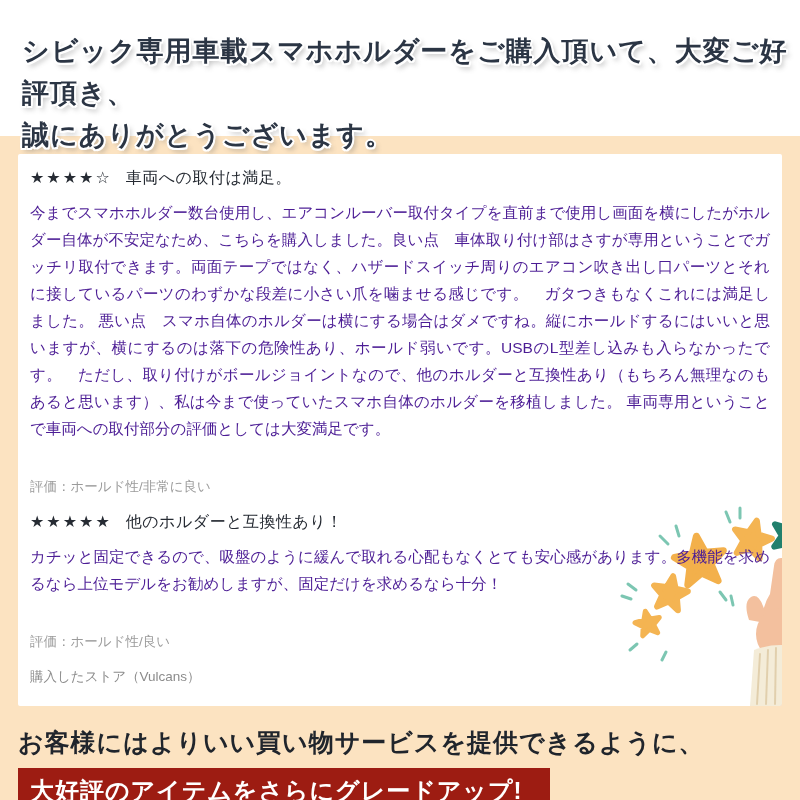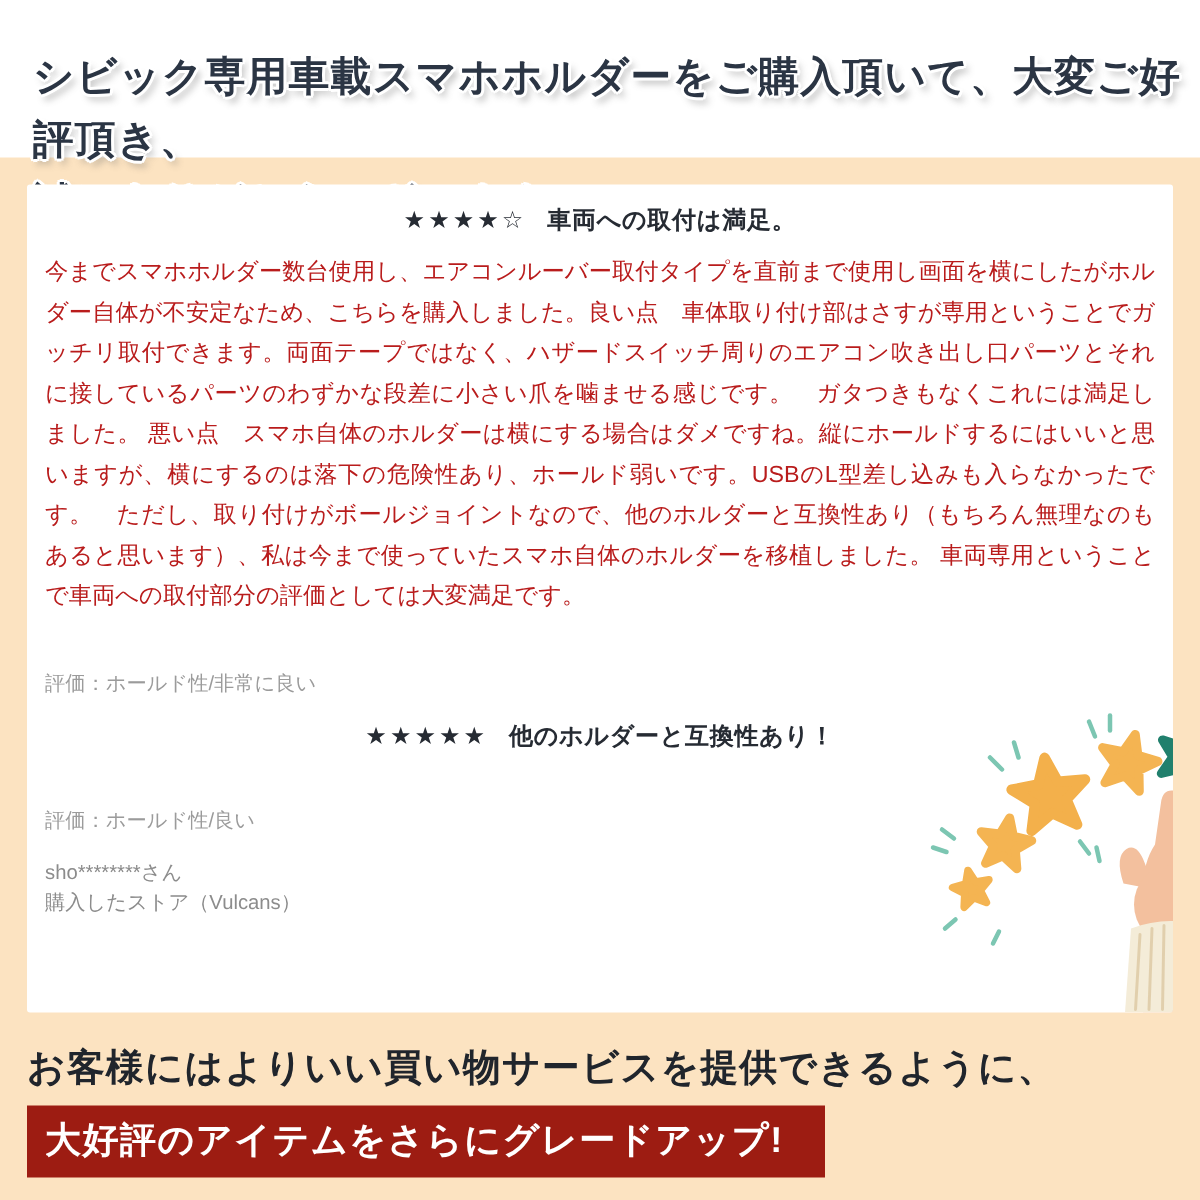--- a/index.html
+++ b/index.html
@@ -5,21 +5,21 @@
   * { margin: 0; padding: 0; box-sizing: border-box; }
   html, body { width: 800px; }
   body {
     width: 800px; height: 800px;
     background: #fce3c1;
     font-family: "Liberation Sans", "DejaVu Sans", sans-serif;
     overflow: hidden;
   }
   .top-band {
     background: #ffffff;
-    height: 105px;
+    height: 136px;
     padding: 30px 0 0 22px;
   }
   .headline {
     font-size: 27px;
     font-weight: bold;
     color: #2b3544;
     line-height: 42px;
     letter-spacing: 1px;
     text-shadow:
       2px 0 0 #fff, -2px 0 0 #fff, 0 2px 0 #fff, 0 -2px 0 #fff,
@@ -32,30 +32,29 @@
     width: 764px;
     margin: 18px auto 0 18px;
     padding: 8px 12px 10px 12px;
     height: 552px;
     overflow: hidden;
     border-radius: 2px;
   }
   .review { position: relative; z-index: 2; }
   .review-title {
     font-size: 16px;
-    font-weight: bold;
+    font-weight: normal;
     color: #262b33;
     margin: 6px 0 10px 0;
     letter-spacing: 0.5px;
-    text-align: center;
   }
   .review-title .stars { margin-right: 14px; letter-spacing: 2px; }
   .review-body {
     font-size: 15.5px;
-    color: #b91c1c;
+    color: #4c1d95;
     line-height: 27px;
     margin-bottom: 5px;
     text-align: justify;
   }
   .rating-label {
     font-size: 13.5px;
     color: #9b9b9b;
     margin-bottom: 16px;
     margin-top: 36px;
   }
@@ -105,23 +104,23 @@
       <span class="stars">★★★★☆</span><span>車両への取付は満足。</span>
     </div>
     <div class="review-body">今までスマホホルダー数台使用し、エアコンルーバー取付タイプを直前まで使用し画面を横にしたがホルダー自体が不安定なため、こちらを購入しました。良い点　車体取り付け部はさすが専用ということでガッチリ取付できます。両面テープではなく、ハザードスイッチ周りのエアコン吹き出し口パーツとそれに接しているパーツのわずかな段差に小さい爪を噛ませる感じです。　ガタつきもなくこれには満足しました。 悪い点　スマホ自体のホルダーは横にする場合はダメですね。縦にホールドするにはいいと思いますが、横にするのは落下の危険性あり、ホールド弱いです。USBのL型差し込みも入らなかったです。　ただし、取り付けがボールジョイントなので、他のホルダーと互換性あり（もちろん無理なのもあると思います）、私は今まで使っていたスマホ自体のホルダーを移植しました。 車両専用ということで車両への取付部分の評価としては大変満足です。</div>
     <div class="rating-label">評価：ホールド性/非常に良い</div>
   </div>
 
   <div class="review">
     <div class="review-title">
       <span class="stars">★★★★★</span><span>他のホルダーと互換性あり！</span>
     </div>
+    <div class="review-body">カチッと固定できるので、吸盤のように緩んで取れる心配もなくとても安心感があります。多機能を求めるなら上位モデルをお勧めしますが、固定だけを求めるなら十分！</div>
     <div class="rating-label">評価：ホールド性/良い</div>
     <div class="reviewer">
-      <div>sho********さん</div>
       <div>購入したストア（Vulcans）</div>
 
     </div>
   </div>
 
   <svg class="illustration" width="180" height="232" viewBox="0 0 180 232" xmlns="http://www.w3.org/2000/svg">
 
     <g stroke="#7cc6b2" stroke-width="3" stroke-linecap="round">
       <line x1="58" y1="62" x2="66" y2="70"></line>
       <line x1="74" y1="52" x2="77" y2="62"></line>

